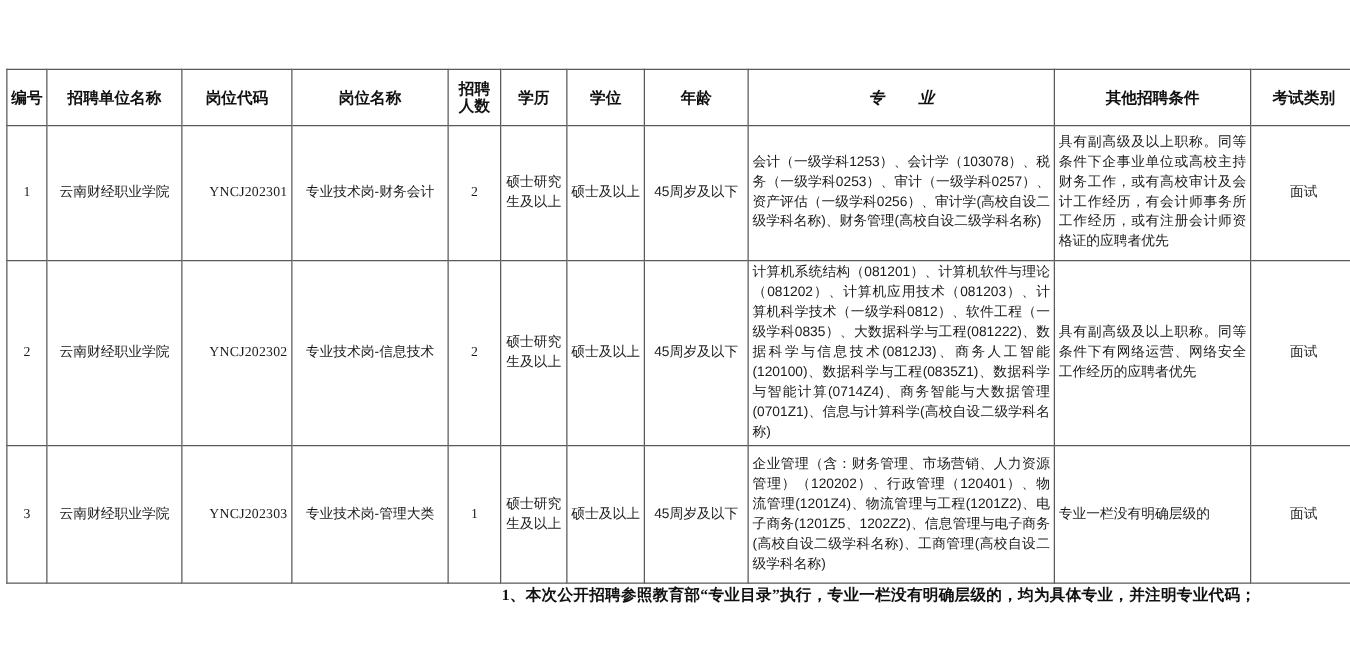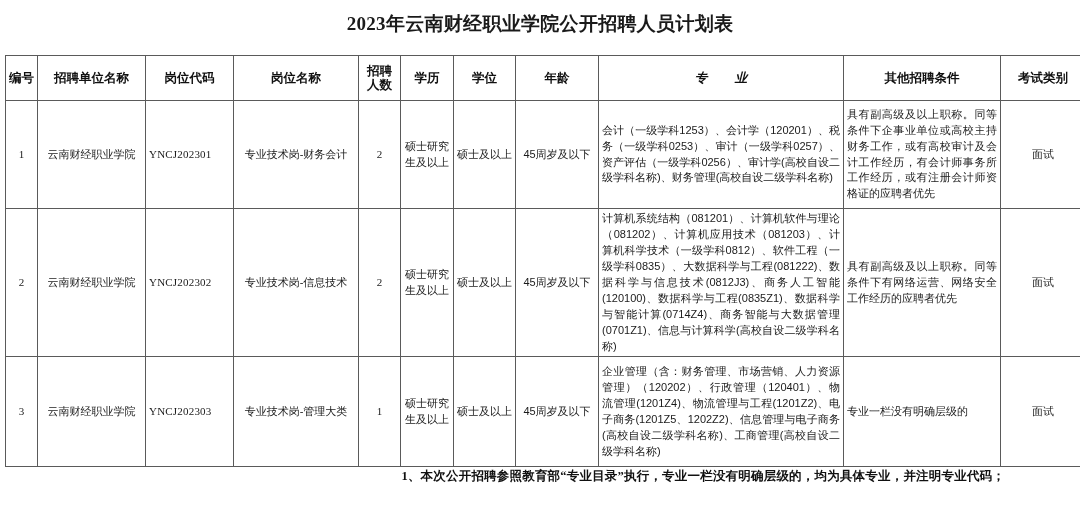--- a/index.html
+++ b/index.html
@@ -71,21 +71,21 @@
   }
   td.c-center {
     text-align: center;
   }
   td.c-left {
     text-align: left;
     padding-left: 6px;
     padding-right: 5px;
   }
   td.code {
-    text-align: left;
+    text-align: right;
     font-family: "Liberation Serif", "DejaVu Serif", serif;
     font-size: 11.5px;
     letter-spacing: 0.2px;
   }
   td.num {
     text-align: center;
     font-family: "Liberation Serif", "DejaVu Serif", serif;
     font-size: 11.5px;
   }
   td.major, td.cond {
@@ -121,21 +121,20 @@
   col.w-age      { width: 83px; }
   col.w-major    { width: 245px; }
   col.w-cond     { width: 157px; }
   col.w-exam     { width: 85px; }
 </style>
 </head>
 <body>
 
 <div class="page">
 
-  <div class="title">2023年云南财经职业学院公开招聘人员计划表</div>
 
   <table class="plan">
     <colgroup>
       <col class="w-idx">
         <col class="w-unit">
         <col class="w-poscode">
         <col class="w-posname">
       <col class="w-count">
         <col class="w-edu">
         <col class="w-degree">
@@ -166,21 +165,21 @@
     <tbody>
       <tr style="height:108px;">
         <td class="num">1</td>
         <td class="c-center">云南财经职业学院</td>
         <td class="code">YNCJ202301</td>
         <td class="c-center">专业技术岗-财务会计</td>
         <td class="num">2</td>
         <td class="c-center">硕士研究生及以上</td>
         <td class="c-center">硕士及以上</td>
         <td class="c-center">45周岁及以下</td>
-        <td class="major c-left">会计（一级学科1253）、会计学（120201）、税务（一级学科0253）、审计（一级学科0257）、资产评估（一级学科0256）、审计学(高校自设二级学科名称)、财务管理(高校自设二级学科名称)</td>
+        <td class="major c-left">会计（一级学科1253）、会计学（103078）、税务（一级学科0253）、审计（一级学科0257）、资产评估（一级学科0256）、审计学(高校自设二级学科名称)、财务管理(高校自设二级学科名称)</td>
         <td class="cond c-left">具有副高级及以上职称。同等条件下企事业单位或高校主持财务工作，或有高校审计及会计工作经历，有会计师事务所工作经历，或有注册会计师资格证的应聘者优先</td>
         <td class="c-center">面试</td>
 
       </tr>
       <tr style="height:142px;">
         <td class="num">2</td>
         <td class="c-center">云南财经职业学院</td>
         <td class="code">YNCJ202302</td>
         <td class="c-center">专业技术岗-信息技术</td>
         <td class="num">2</td>

